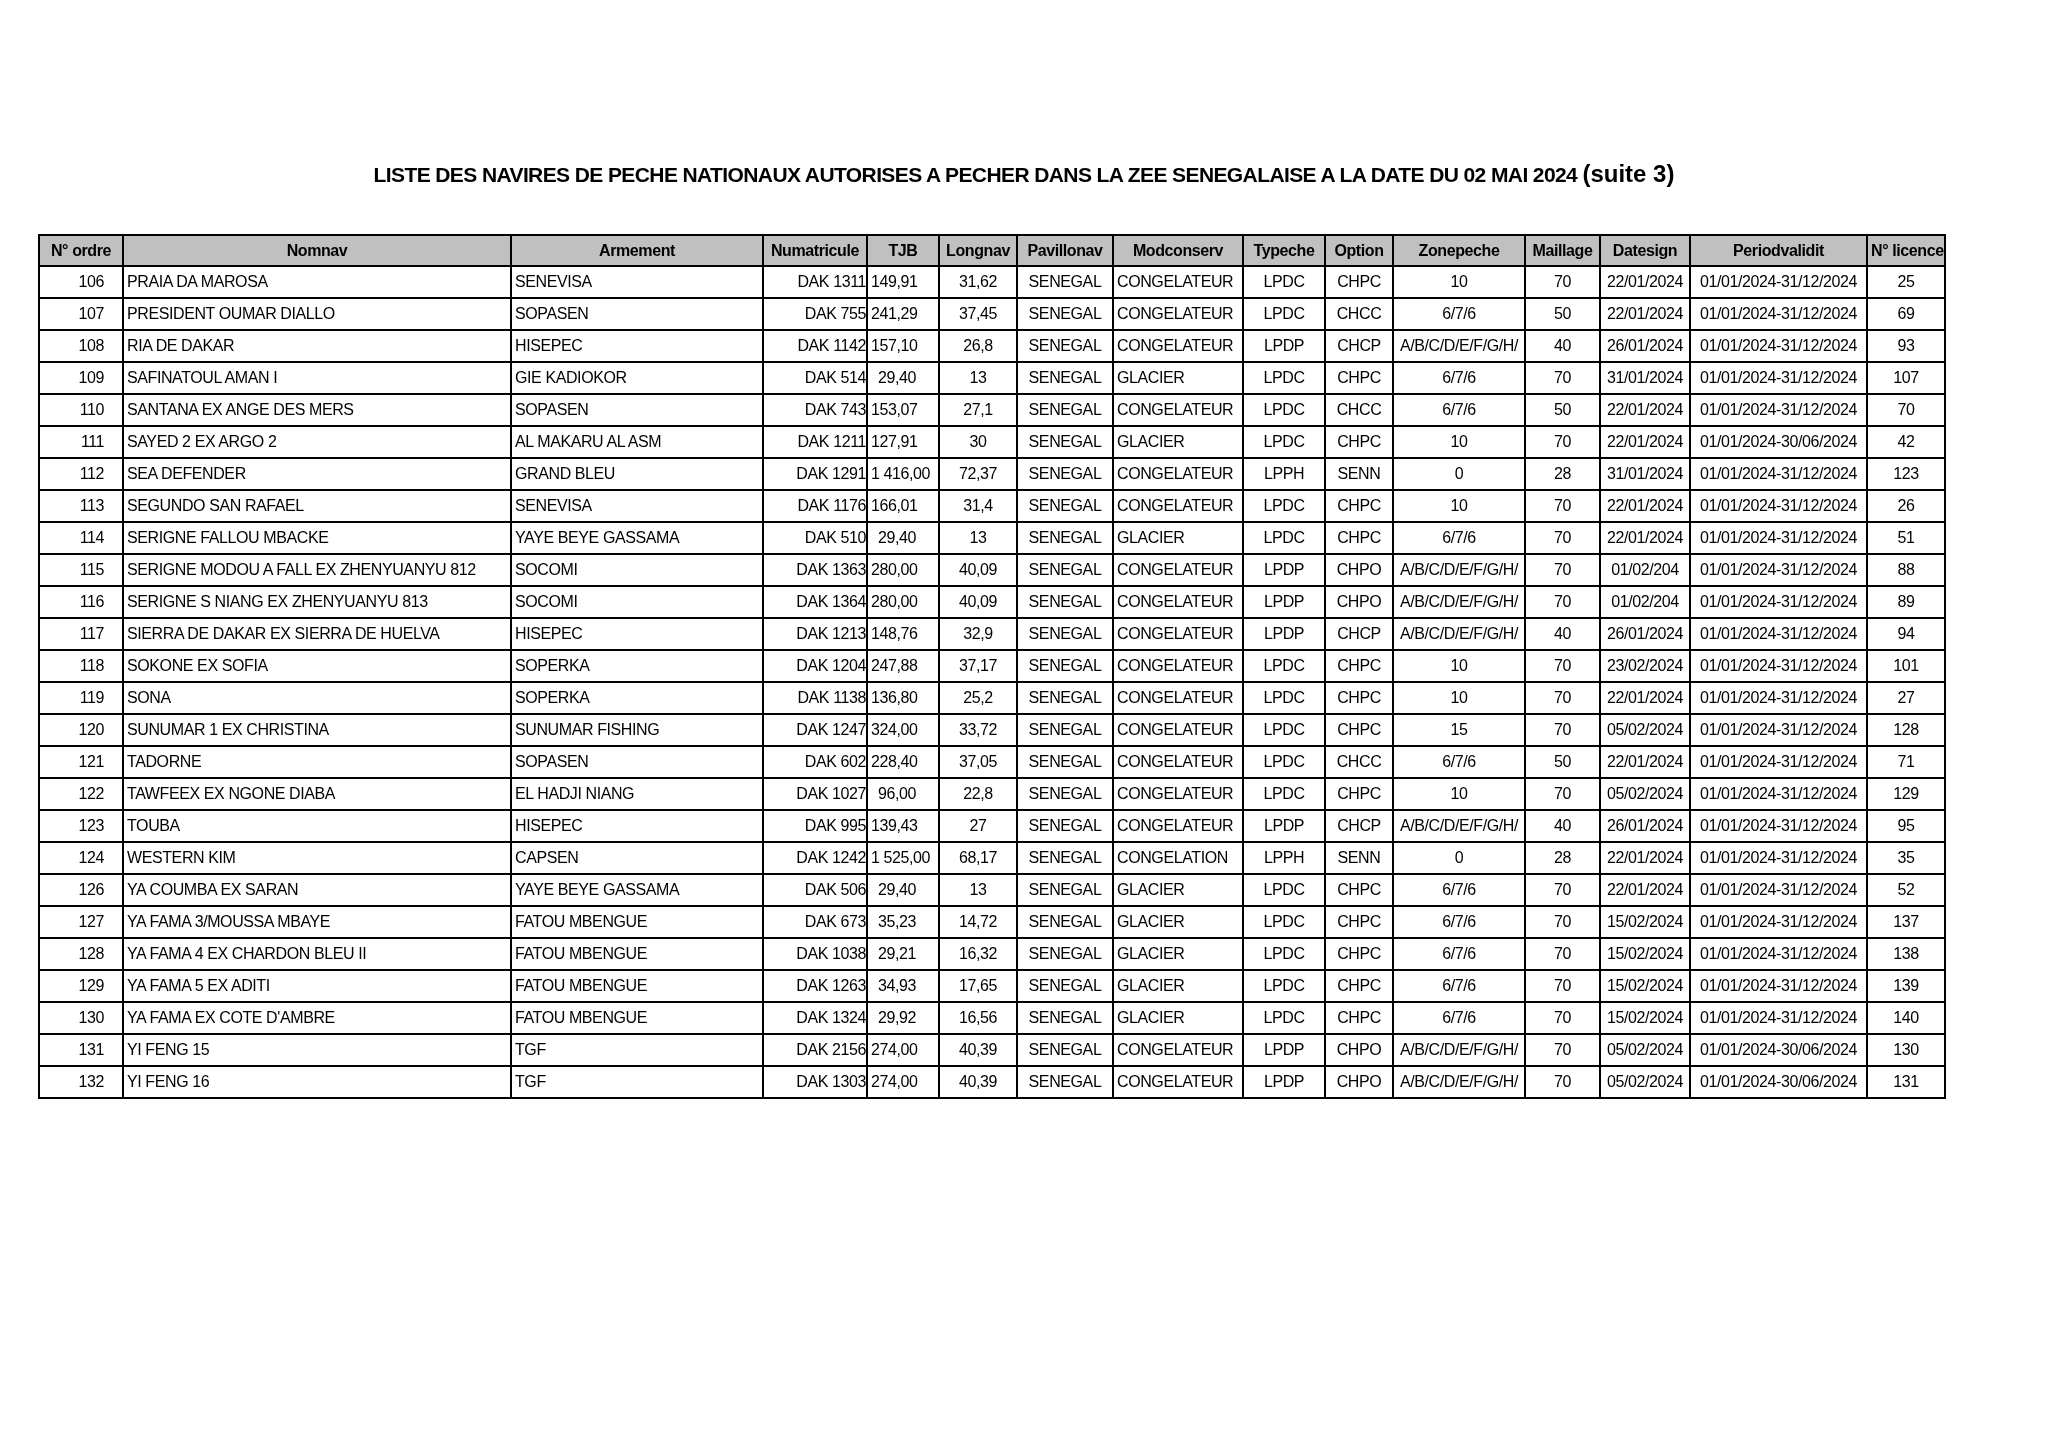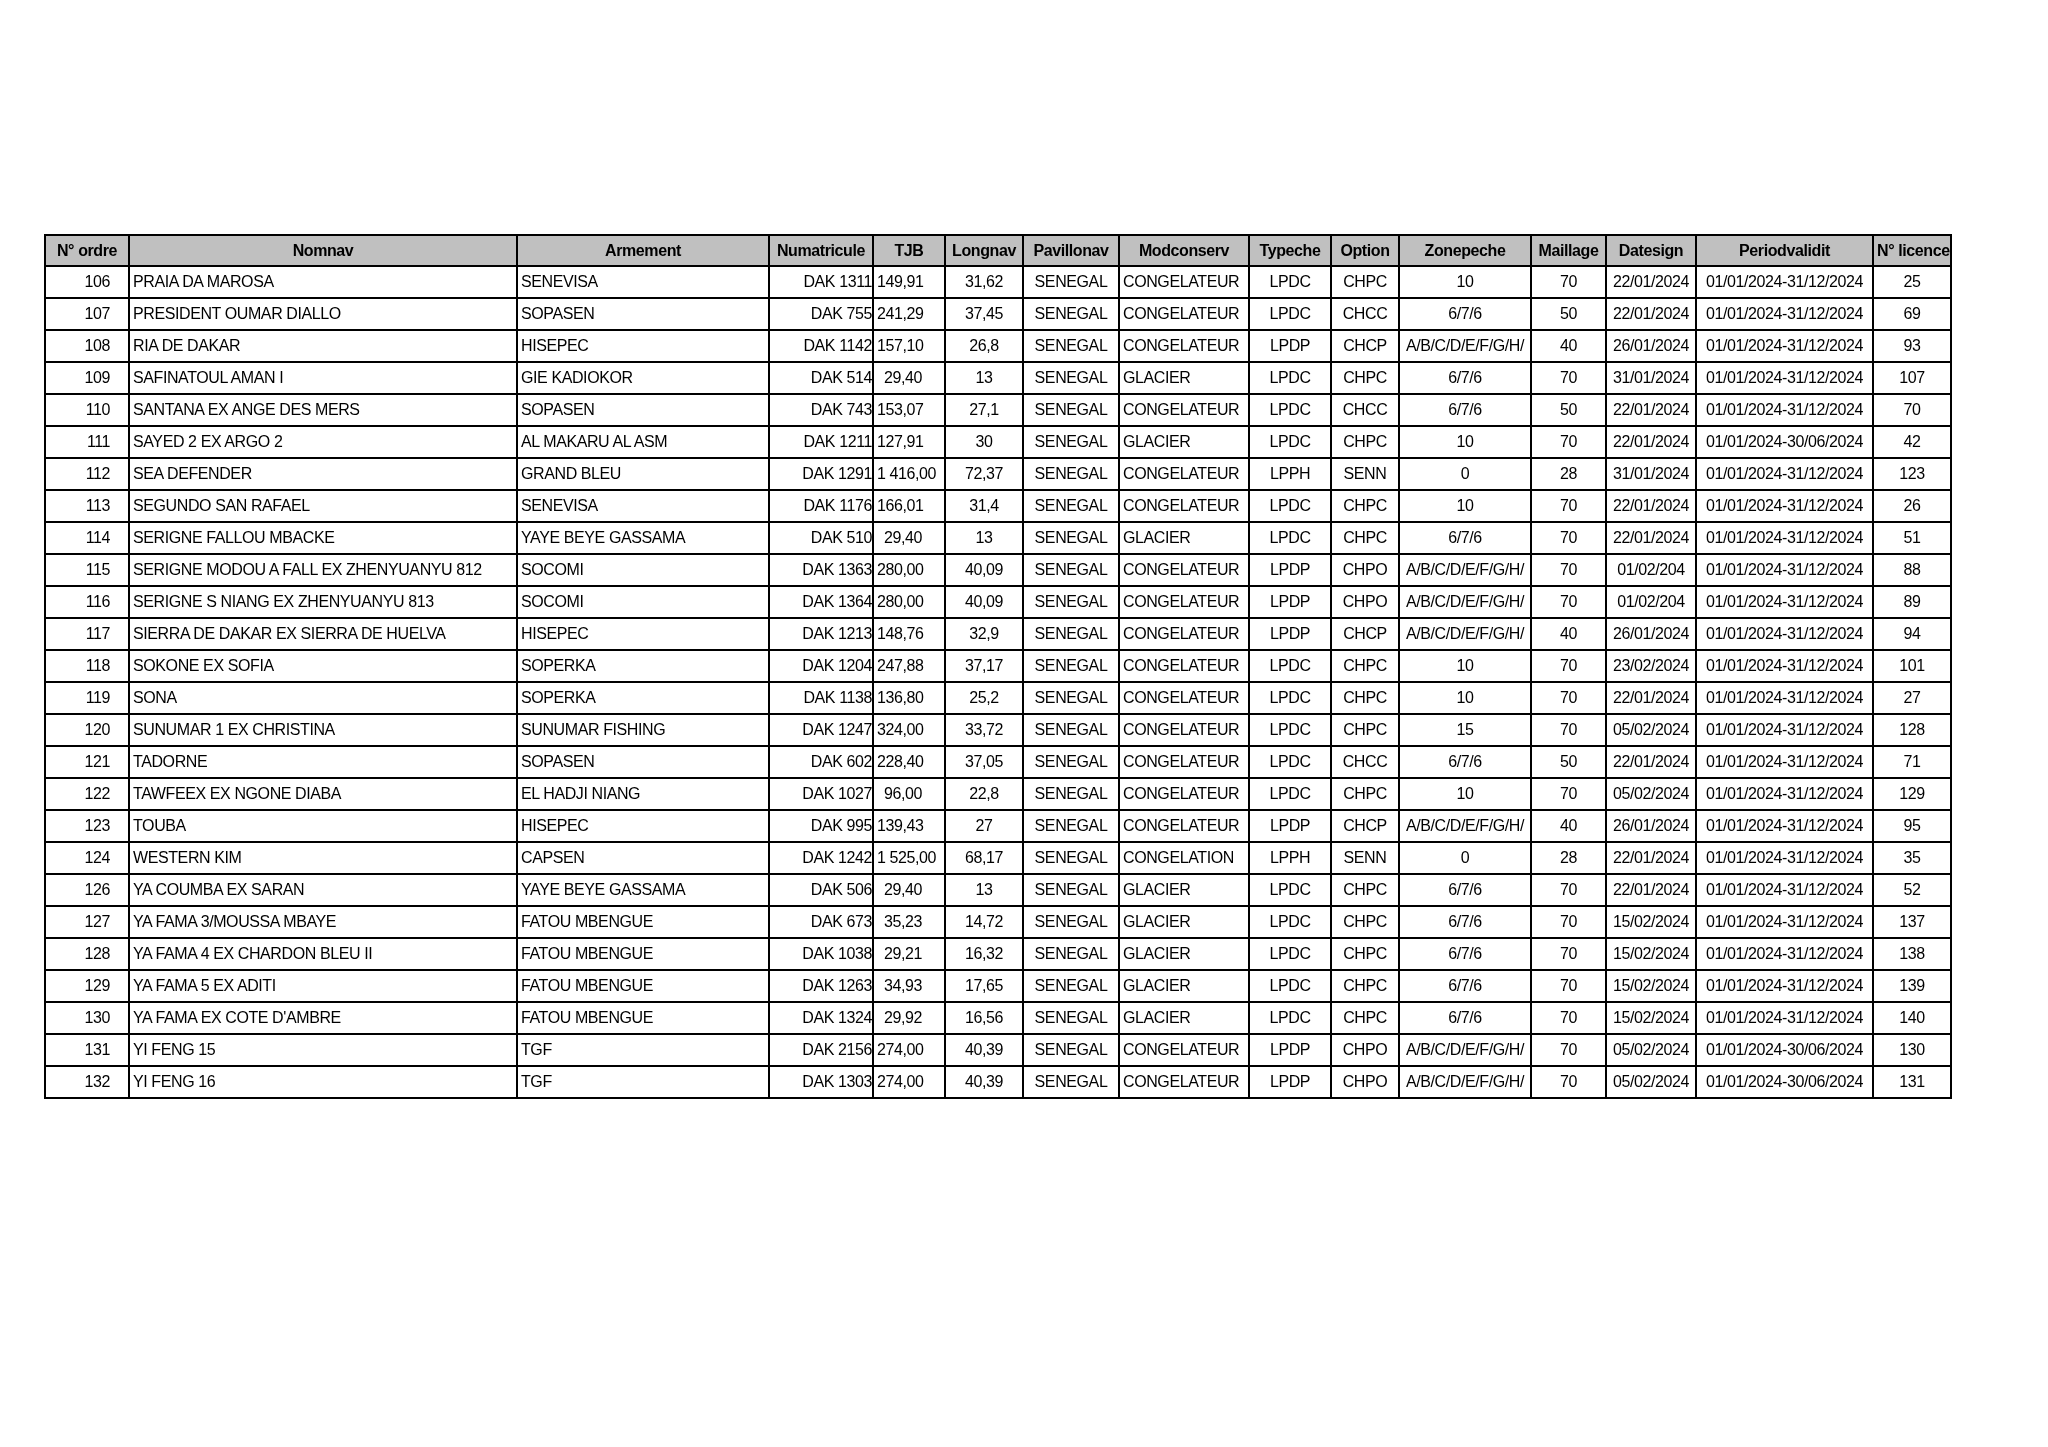--- a/index.html
+++ b/index.html
@@ -7,21 +7,21 @@
     position:relative; width:2048px; height:1447px; background:#ffffff;
     font-family:"Liberation Sans", sans-serif; color:#000;
   }
   .title-bar {
     position:absolute; top:160px; left:0; width:100%;
     text-align:center; font-weight:bold; font-size:21px;
     letter-spacing:-0.6px; white-space:nowrap;
   }
   .title-bar .suffix { font-size:24px; letter-spacing:0px; }
   table.ships {
-    position:absolute; left:44px; top:234px; width:1906px;
+    position:absolute; left:38px; top:234px; width:1906px;
     border-collapse:collapse; table-layout:fixed;
   }
   th, td {
     border:2px solid #000; overflow:hidden; white-space:nowrap;
     font-size:16px; letter-spacing:-0.4px; padding:0 3px;
     box-sizing:border-box;
   }
   th {
     background:#c0c0c0; font-weight:bold; height:31px; text-align:center;
   }
@@ -36,20 +36,25 @@
   td.c1, td.c2, td.c7 { text-align:left; }
   td.c3 { text-align:right; padding-right:0; }
   td.c4 { text-align:right; padding-right:22px; }
   td.c5, td.c6, td.c8, td.c9, td.c10, td.c11, td.c12, td.c13, td.c14 { text-align:center; }
 </style>
 </head>
 <body>
 
 <div class="page">
 
+  <div class="title-bar">
+    <span>LISTE DES NAVIRES DE PECHE NATIONAUX AUTORISES A PECHER DANS LA ZEE SENEGALAISE A LA DATE DU 02 MAI 2024</span>
+    <span> </span>
+    <span class="suffix">(suite 3)</span>
+  </div>
 
   <table class="ships">
     <colgroup>
       <col class="w0">
         <col class="w1">
         <col class="w2">
         <col class="w3">
         <col class="w4">
       <col class="w5">
         <col class="w6">

